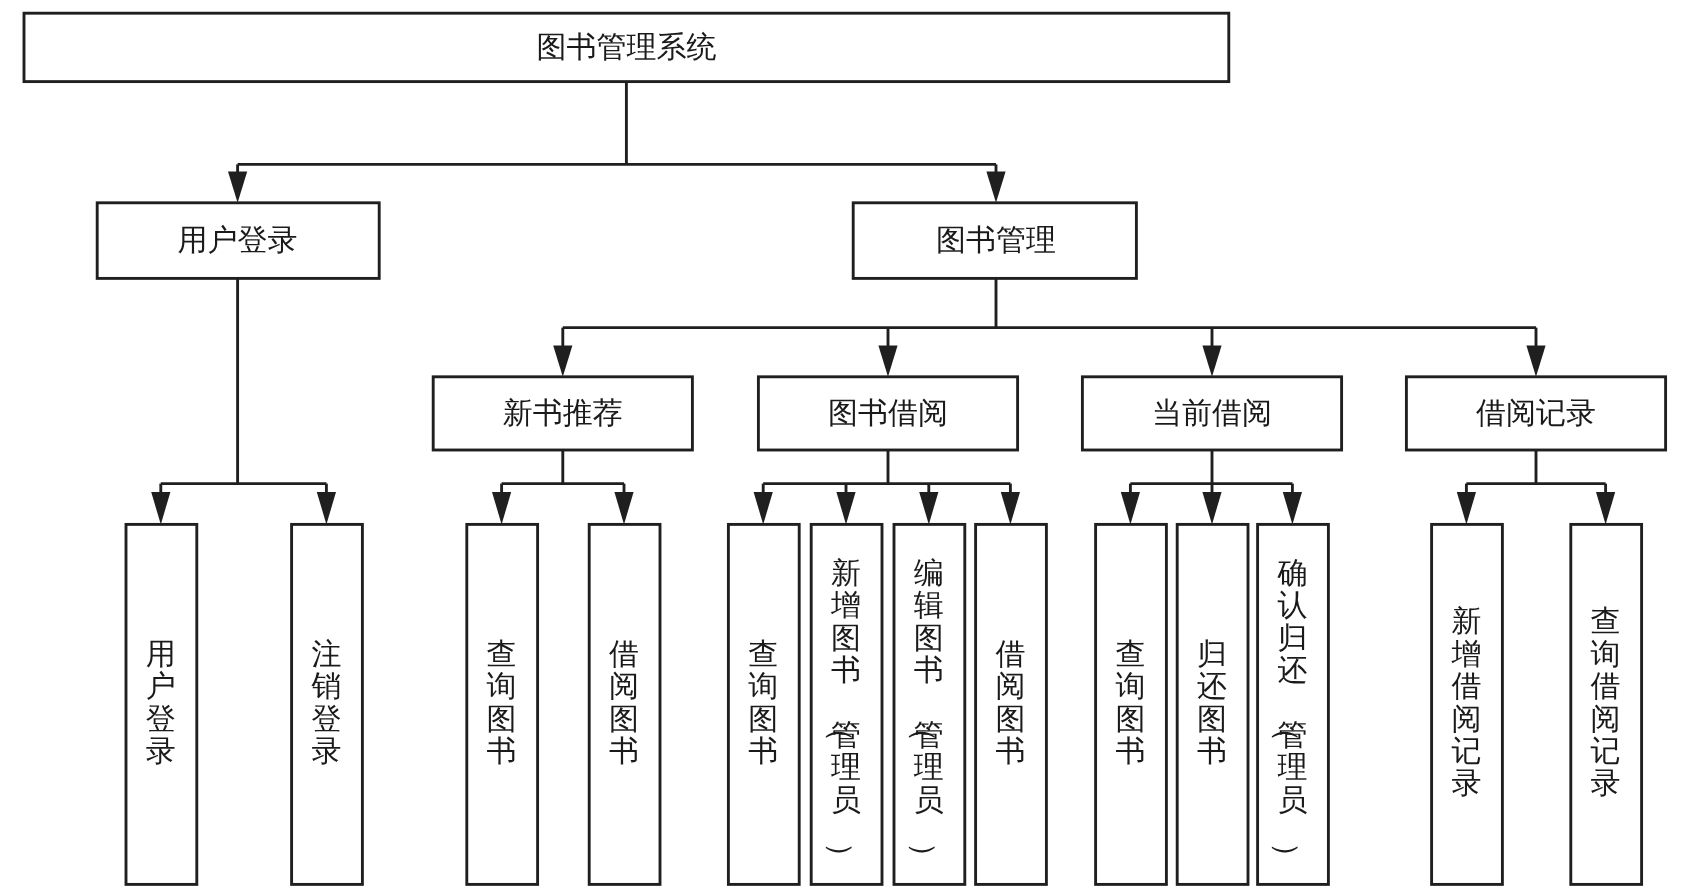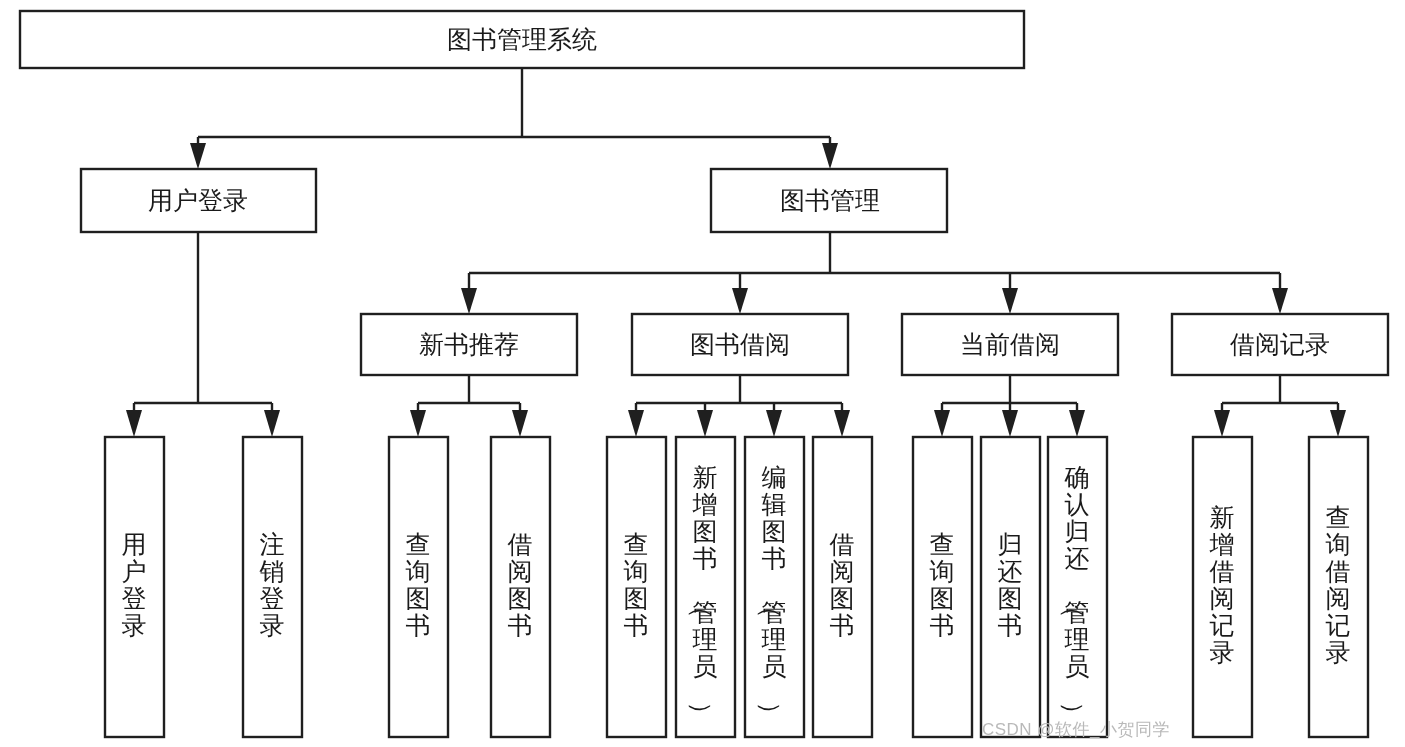--- a/index.html
+++ b/index.html
@@ -223,15 +223,14 @@
       <rect class="node-box" x="1193" y="437" width="59" height="300"></rect>
       <text class="node-label-vertical" x="1222" y="587"><tspan x="1222" y="519.5" dominant-baseline="middle">新</tspan><tspan x="1222" y="546.5" dominant-baseline="middle">增</tspan><tspan x="1222" y="573.5" dominant-baseline="middle">借</tspan><tspan x="1222" y="600.5" dominant-baseline="middle">阅</tspan><tspan x="1222" y="627.5" dominant-baseline="middle">记</tspan><tspan x="1222" y="654.5" dominant-baseline="middle">录</tspan></text>
     </g>
     <g>
       <rect class="node-box" x="1309" y="437" width="59" height="300"></rect>
       <text class="node-label-vertical" x="1338" y="587"><tspan x="1338" y="519.5" dominant-baseline="middle">查</tspan><tspan x="1338" y="546.5" dominant-baseline="middle">询</tspan><tspan x="1338" y="573.5" dominant-baseline="middle">借</tspan><tspan x="1338" y="600.5" dominant-baseline="middle">阅</tspan><tspan x="1338" y="627.5" dominant-baseline="middle">记</tspan><tspan x="1338" y="654.5" dominant-baseline="middle">录</tspan></text>
     </g>
 
   </svg>
 
-  <div class="watermark">CSDN @软件_小贺同学</div>
 
 </div>
 
 </body></html>

